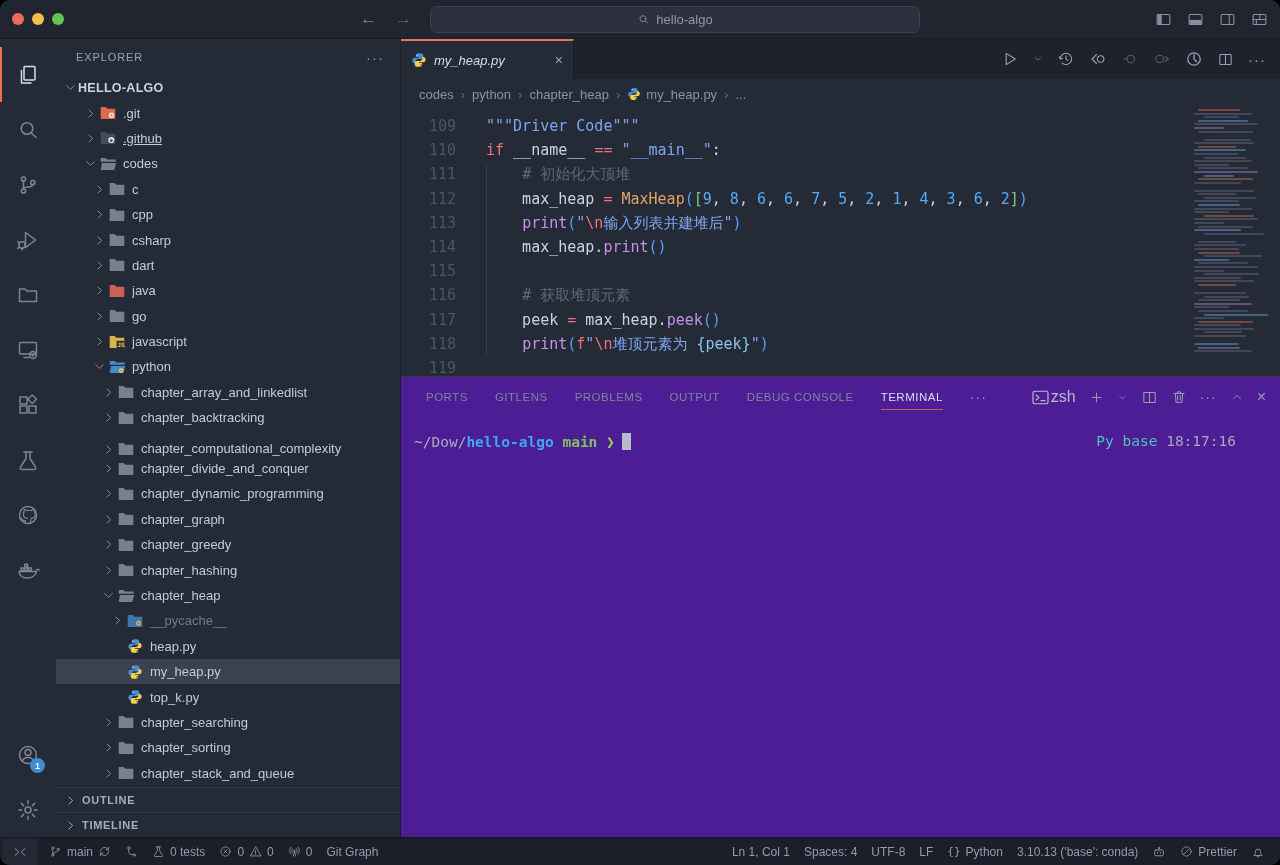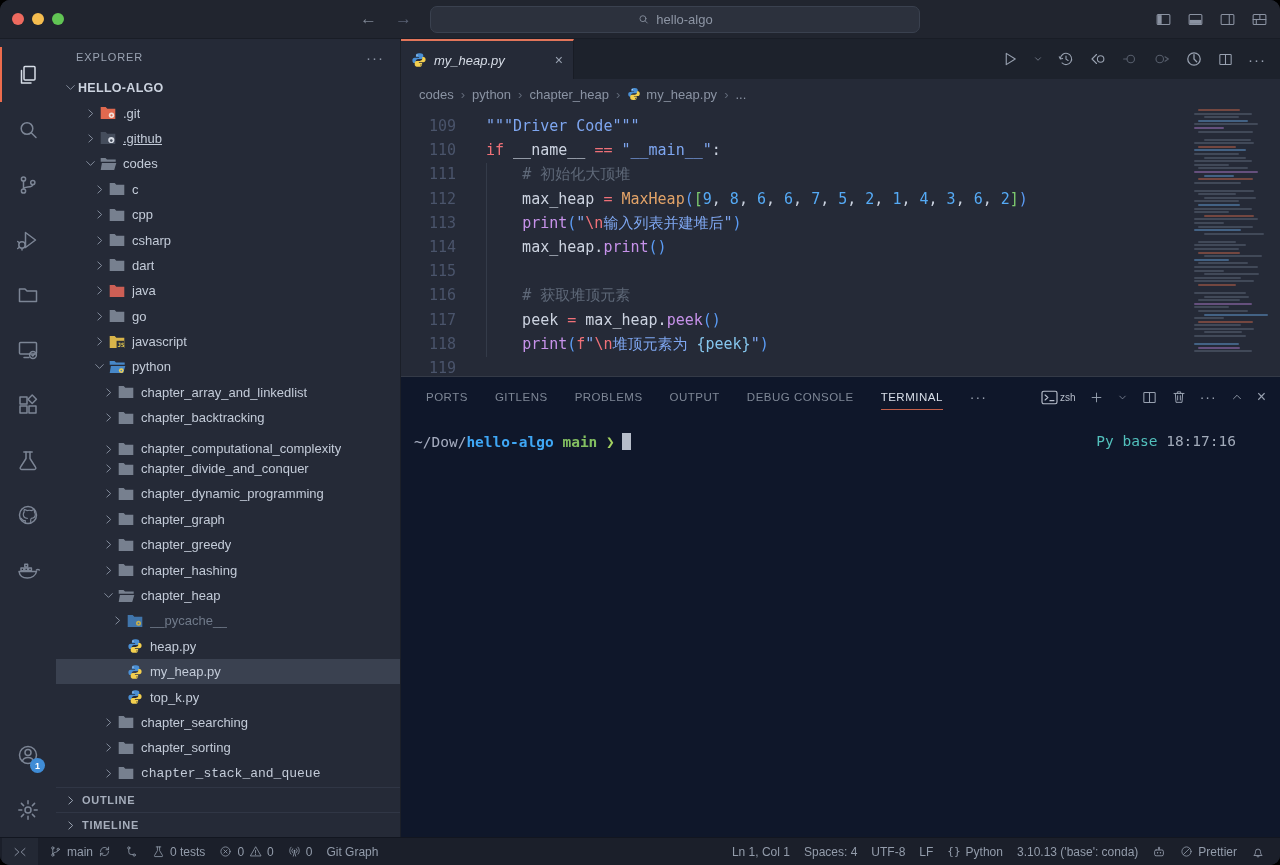--- a/index.html
+++ b/index.html
@@ -55,28 +55,28 @@
   .ln{flex:0 0 55px;text-align:right;color:#4a546b;}
   .lc{margin-left:30px;}
   .indent-guide{position:absolute;left:85px;top:54px;width:1px;height:194px;background:#343b49;}
   .s-st{color:#7ea6f0}.s-kw{color:#f07178}.s-cm{color:#5e6878}.s-fg{color:#ccd3e0}
   .s-fn{color:#e2a368}.s-mt{color:#c792ea}.s-nm{color:#55aaf5}.s-pb{color:#5b9cf5}
   .s-bk{color:#7ecb6f}.s-fx{color:#86c7ee}
   .minimap{position:absolute;top:0;right:10px;width:76px;}
   .mm-row{height:2px;margin-bottom:1.6px;border-radius:1px;opacity:.55;}
 
   
-  .panel{flex:0 0 460px;border-top:1px solid #343a47;display:flex;flex-direction:column;background:#0f172a;min-height:0;}
+  .panel{flex:0 0 460px;border-top:1px solid #343a47;display:flex;flex-direction:column;background:#4c1d95;min-height:0;}
   .panel-header{height:40px;flex:0 0 40px;display:flex;align-items:center;padding:0 14px 0 25px;}
   .ptab{font-size:11.5px;letter-spacing:.5px;color:#7e8796;margin-right:27px;height:100%;display:flex;align-items:center;position:relative;}
   .ptab.active{color:#d9dfe9;}
   .ptab.active::after{content:"";position:absolute;left:0;right:0;bottom:7px;height:1.5px;background:#c2604b;}
   .ptab-more{color:#98a1b0;font-size:14px;letter-spacing:1px;margin-right:30px;}
   .panel-right{margin-left:auto;display:flex;align-items:center;gap:13px;color:#98a1b0;}
-  .shell-group{display:flex;align-items:center;gap:2px;color:#b6bdca;font-size:10px;padding-left:8px;}
+  .shell-group{display:flex;align-items:center;gap:2px;color:#b6bdca;font-size:16px;padding-left:8px;}
   .pr-x{font-size:16px;}
   .terminal{flex:1;font-family:"DejaVu Sans Mono","Liberation Mono",monospace;font-size:14.5px;padding:16px 44px 0 13px;display:flex;justify-content:space-between;align-items:flex-start;}
   .t-path{color:#a6adc0}.t-repo{color:#3fa7f5;font-weight:bold}.t-branch{color:#83c061;font-weight:bold}.t-arrow{color:#a3d160}
   .cursor{display:inline-block;width:9px;height:17px;background:#b6bdc9;vertical-align:text-bottom;margin-left:7px;}
   .t-py{color:#52c0bc}.t-time{color:#a2abba}
 
   
   .statusbar{height:27px;flex:0 0 27px;background:#1b1f2a;border-top:1px solid #121620;display:flex;align-items:center;font-size:12px;color:#939cab;}
   .sb-left{display:flex;align-items:center;height:100%;flex:1;padding-left:2px;}
   .sb-right{display:flex;align-items:center;height:100%;padding-right:8px;margin-left:40px;}
@@ -581,21 +581,21 @@
                 <path d="M9 5.5l7 6.5-7 6.5" stroke-width="1.7"></path>
               </svg>
             </span>
             <span class="ticon">
               <svg width="16" height="14" viewBox="0 0 16 14">
                 <path fill="#77808f" d="M.7 1h5l1.6 1.7h8V13H.7z"></path>
               </svg>
             </span>
             <span class="tlabel">chapter_sorting</span>
           </div>
-          <div class="trow" style="padding-left: 44px; font-family: Liberation Mono, monospace;">
+          <div class="trow" style="padding-left: 44px;">
             <span class="chev">
               <svg width="13" height="13" viewBox="0 0 24 24" fill="none" stroke="currentColor" stroke-width="1.5" stroke-linecap="round" stroke-linejoin="round">
                 <path d="M9 5.5l7 6.5-7 6.5" stroke-width="1.7"></path>
               </svg>
             </span>
             <span class="ticon">
               <svg width="16" height="14" viewBox="0 0 16 14">
                 <path fill="#77808f" d="M.7 1h5l1.6 1.7h8V13H.7z"></path>
               </svg>
             </span>

